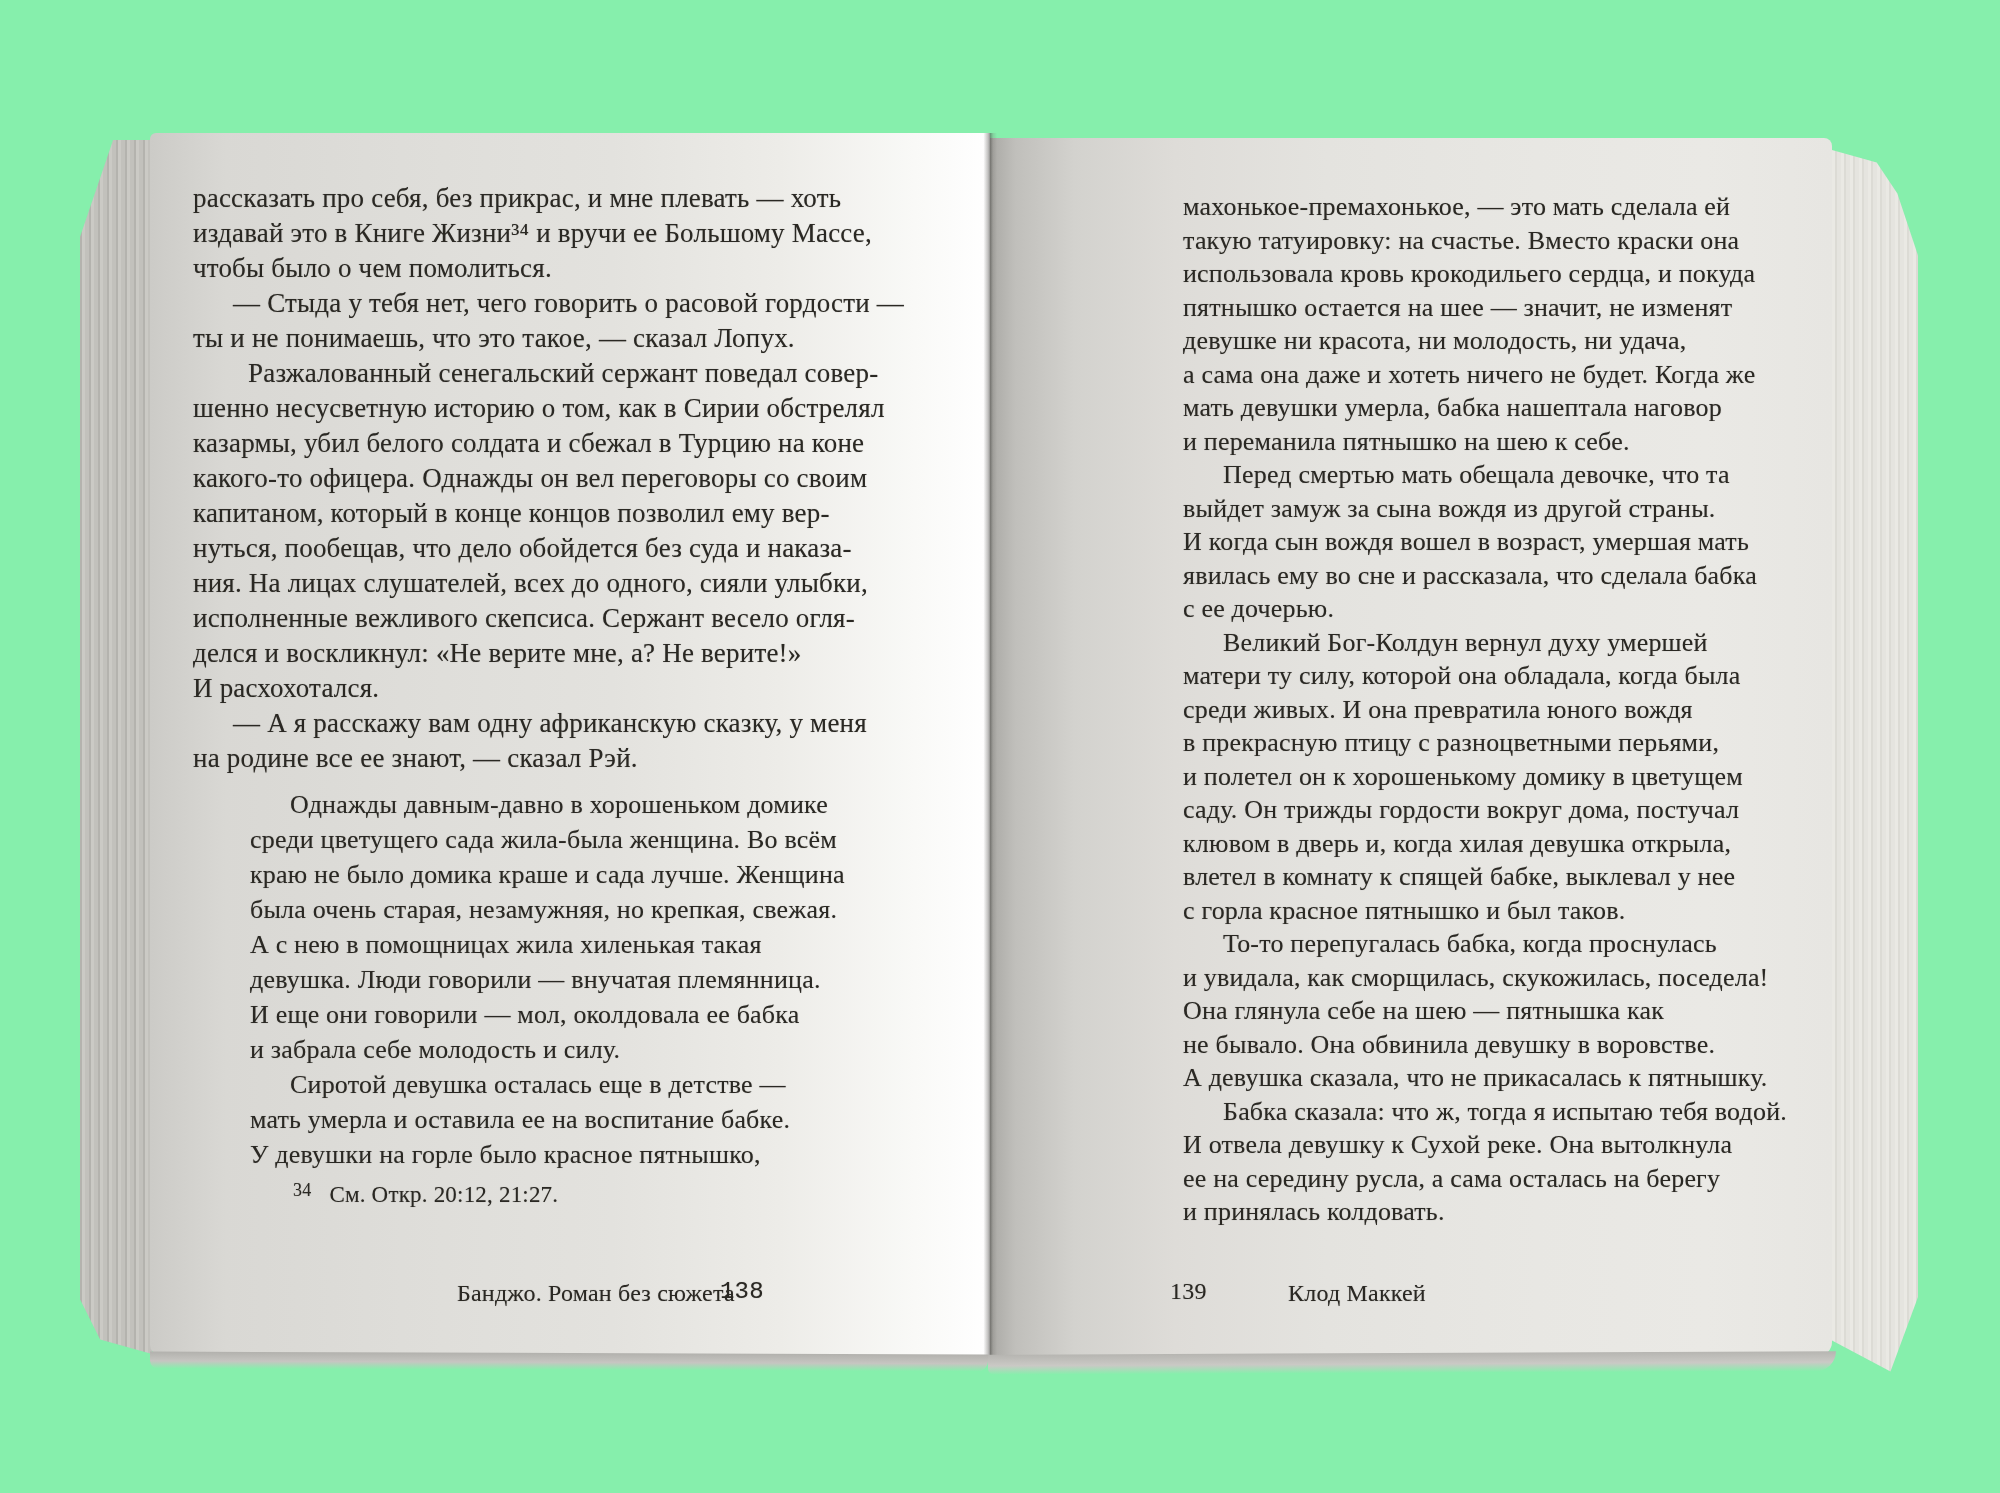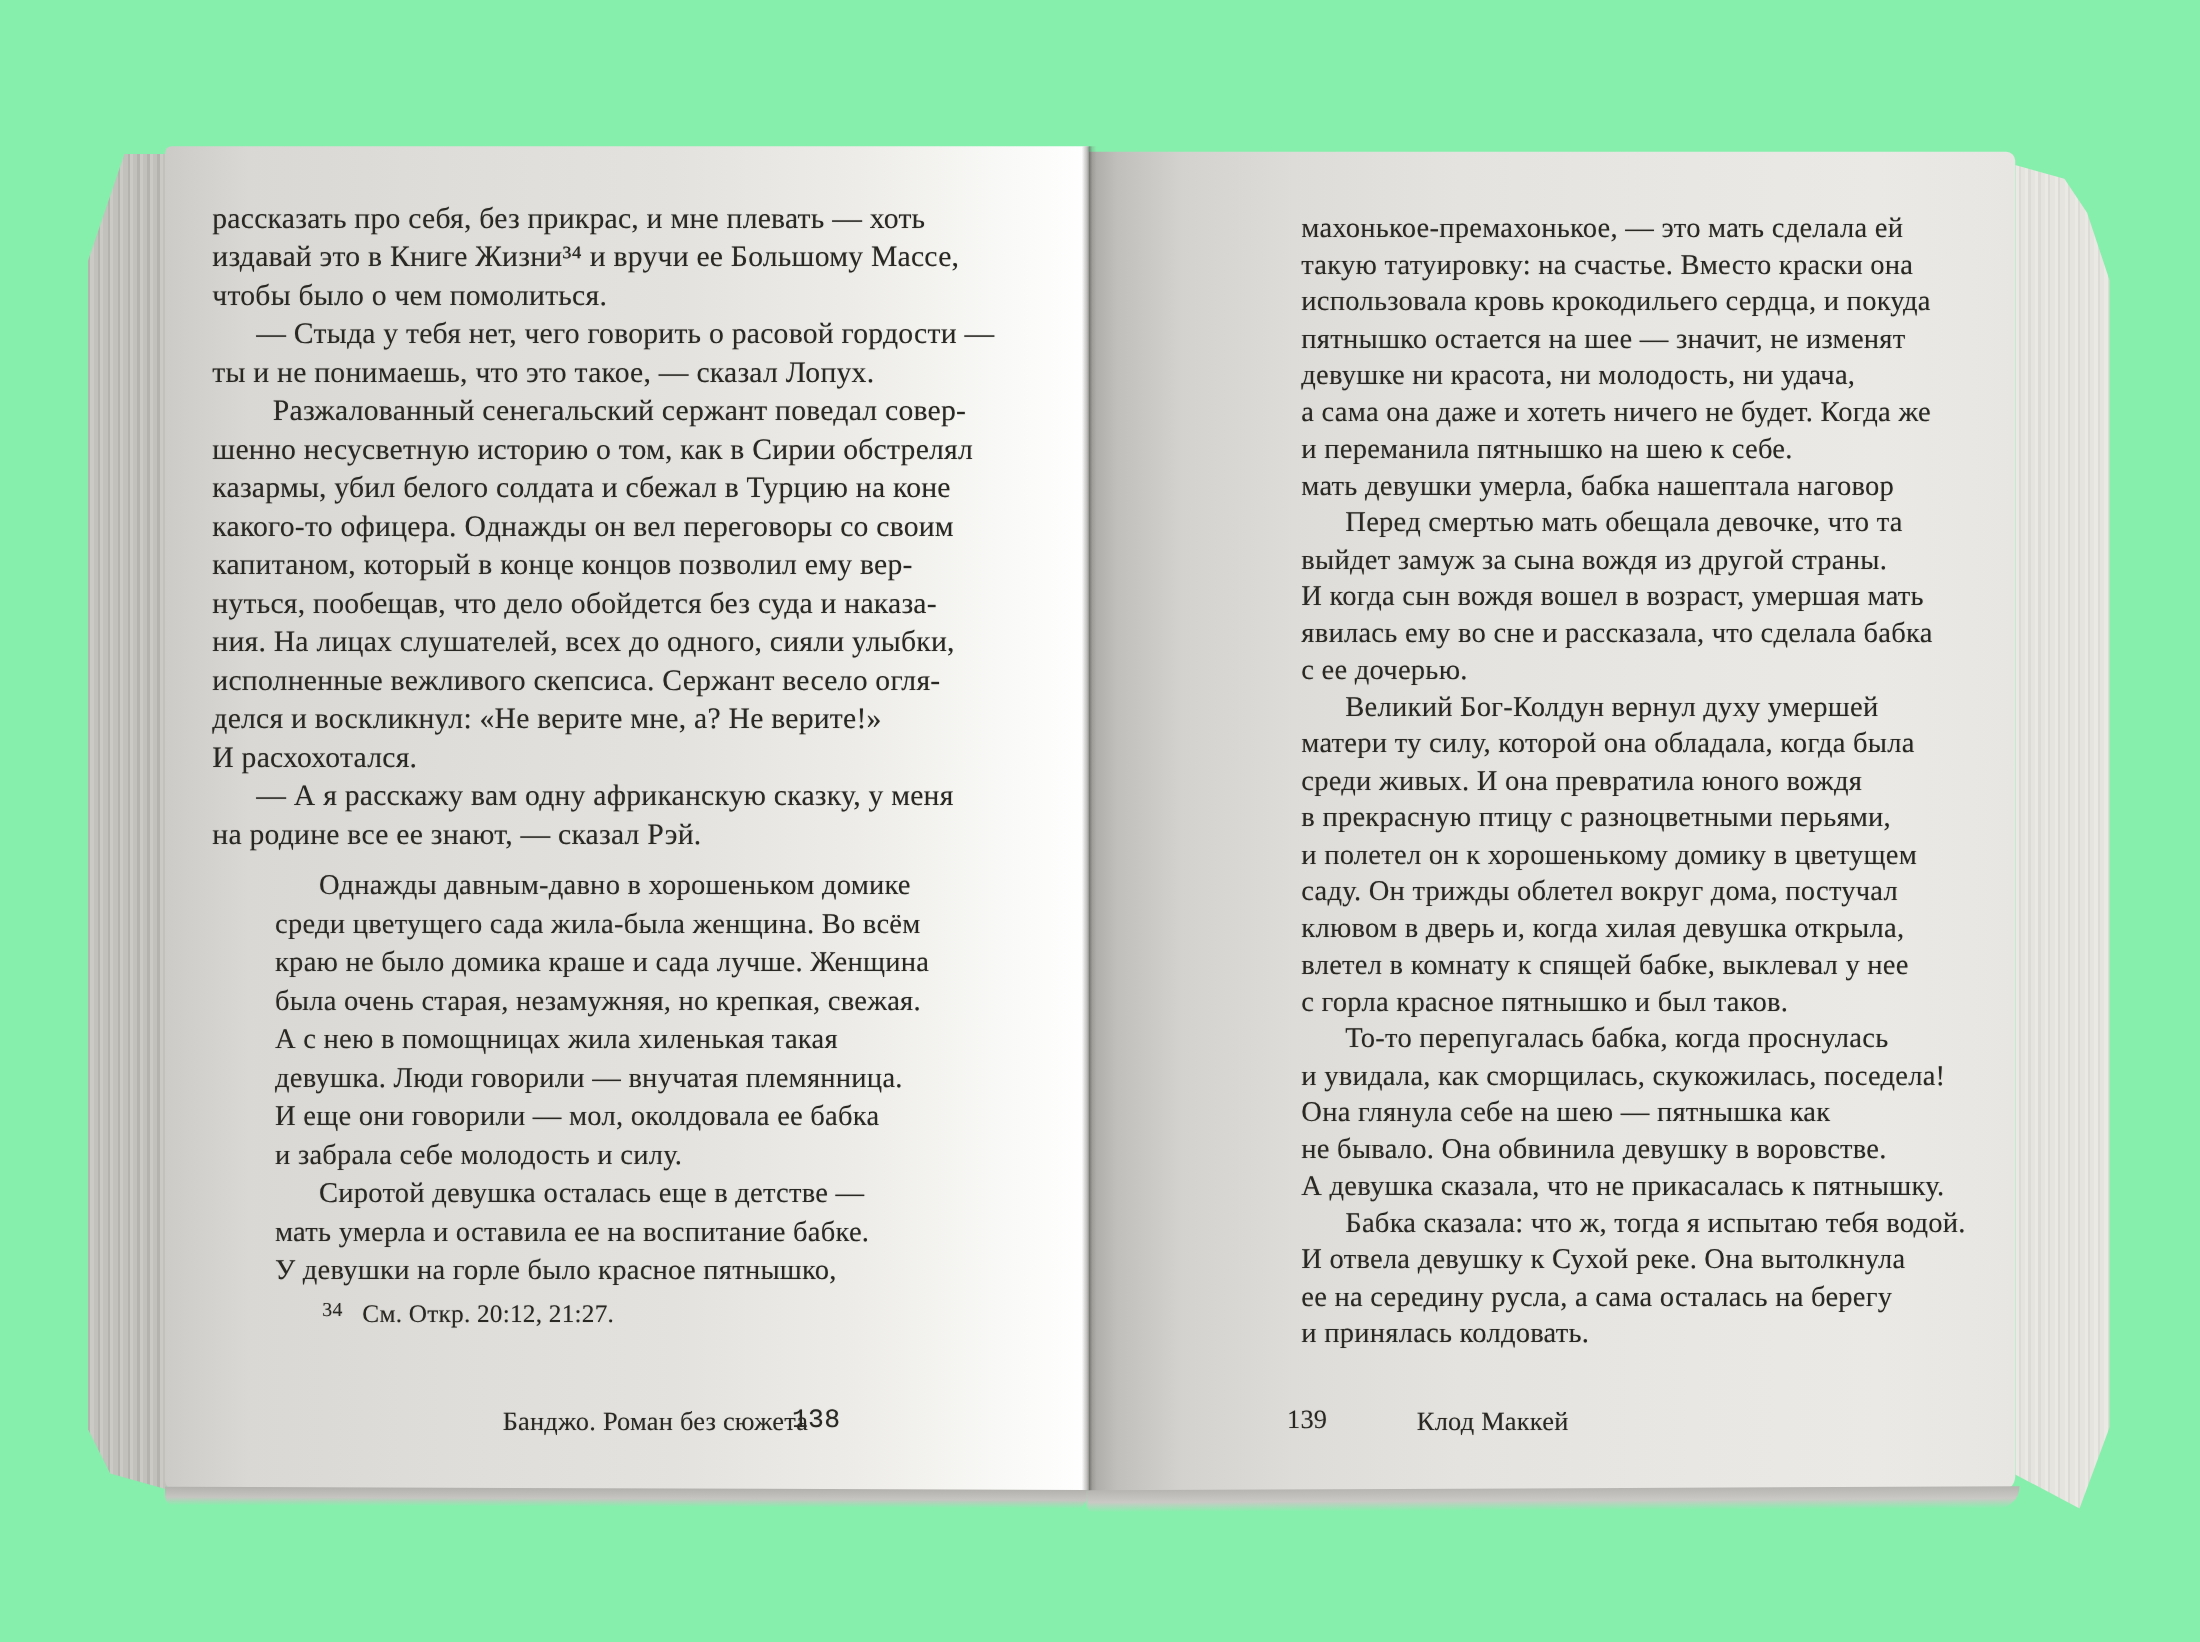--- a/index.html
+++ b/index.html
@@ -116,33 +116,33 @@
   <div class="txt footer lf-title">Банджо. Роман без сюжета</div>
   <div class="txt footer lf-num">138</div>
 
   <div class="txt right-body">
       <div class="tl">махонькое-премахонькое, — это мать сделала ей</div>
       <div class="tl">такую татуировку: на счастье. Вместо краски она</div>
       <div class="tl">использовала кровь крокодильего сердца, и покуда</div>
       <div class="tl">пятнышко остается на шее — значит, не изменят</div>
       <div class="tl">девушке ни красота, ни молодость, ни удача,</div>
       <div class="tl">а сама она даже и хотеть ничего не будет. Когда же</div>
+      <div class="tl">мать девушки умерла, бабка нашептала наговор</div>
       <div class="tl">и переманила пятнышко на шею к себе.</div>
-      <div class="tl">мать девушки умерла, бабка нашептала наговор</div>
       <div class="tl ind">Перед смертью мать обещала девочке, что та</div>
       <div class="tl">выйдет замуж за сына вождя из другой страны.</div>
       <div class="tl">И когда сын вождя вошел в возраст, умершая мать</div>
       <div class="tl">явилась ему во сне и рассказала, что сделала бабка</div>
       <div class="tl">с ее дочерью.</div>
       <div class="tl ind">Великий Бог-Колдун вернул духу умершей</div>
       <div class="tl">матери ту силу, которой она обладала, когда была</div>
       <div class="tl">среди живых. И она превратила юного вождя</div>
       <div class="tl">в прекрасную птицу с разноцветными перьями,</div>
       <div class="tl">и полетел он к хорошенькому домику в цветущем</div>
-      <div class="tl">саду. Он трижды облетел вокруг дома, постучал</div>
+      <div class="tl">саду. Он трижды гордости вокруг дома, постучал</div>
       <div class="tl">клювом в дверь и, когда хилая девушка открыла,</div>
       <div class="tl">влетел в комнату к спящей бабке, выклевал у нее</div>
       <div class="tl">с горла красное пятнышко и был таков.</div>
       <div class="tl ind">То-то перепугалась бабка, когда проснулась</div>
       <div class="tl">и увидала, как сморщилась, скукожилась, поседела!</div>
       <div class="tl">Она глянула себе на шею — пятнышка как</div>
       <div class="tl">не бывало. Она обвинила девушку в воровстве.</div>
       <div class="tl">А девушка сказала, что не прикасалась к пятнышку.</div>
       <div class="tl ind">Бабка сказала: что ж, тогда я испытаю тебя водой.</div>
       <div class="tl">И отвела девушку к Сухой реке. Она вытолкнула</div>

